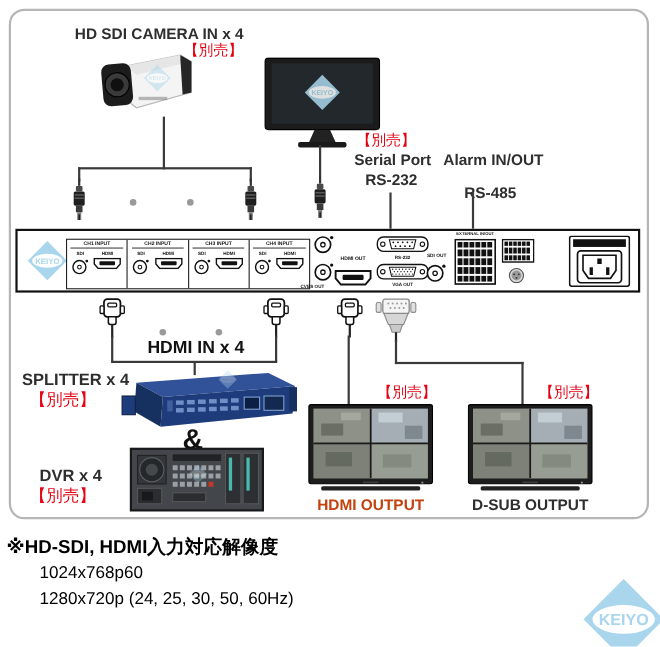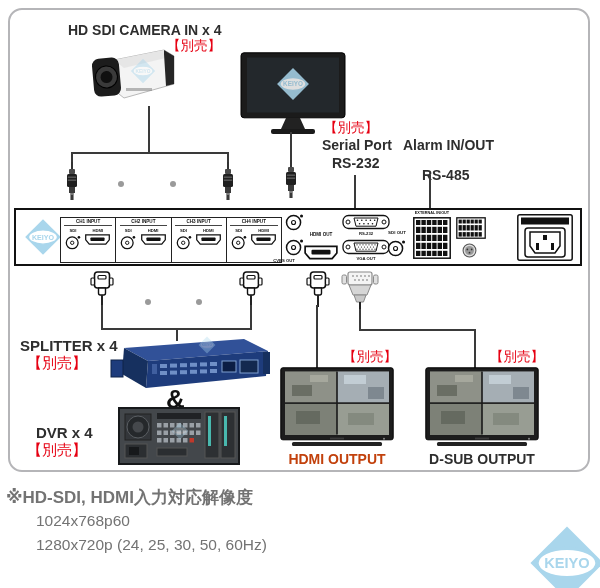--- a/index.html
+++ b/index.html
@@ -13,21 +13,21 @@
   .frame{position:absolute;left:8px;top:8px;width:578px;height:460px;border:2px solid #b5b5b8;border-radius:14px;}
   .device{position:absolute;left:14px;top:208px;width:564px;height:54px;background:#fff;border:2px solid #111;}
   .dlbl{position:absolute;font-weight:700;color:#111;text-align:center;white-space:nowrap;}
   .chbox{position:absolute;left:44px;top:7px;width:222px;height:46px;border:1.5px solid #222;display:flex;box-sizing:border-box;}
   .ch{flex:1;border-right:1.2px solid #222;display:flex;flex-direction:column;align-items:center;padding-top:1px;min-width:0;}
   .ch:last-child{border-right:none;}
   .ch-t{font-size:4.6px;font-weight:700;color:#111;border-bottom:.8px solid #444;width:88%;text-align:center;padding-bottom:1px;}
   .ch-ports{display:flex;justify-content:space-between;width:100%;padding:2px 4px 0 4px;box-sizing:border-box;align-items:flex-start;}
   .ch-col{display:flex;flex-direction:column;align-items:center;gap:1px;}
   .ch-pl{font-size:4.2px;font-weight:700;color:#111;}
-  .foot{position:absolute;color:#737373;white-space:nowrap;font-size:15.5px;}
+  .foot{position:absolute;color:#000000;white-space:nowrap;font-size:15.5px;}
 </style>
 </head>
 <body>
 
 <svg width="0" height="0" style="position:absolute" aria-hidden="true">
   <defs>
     <symbol id="s-logo" viewBox="0 0 64 64">
       <polygon points="32,2 62,32 32,62 2,32" fill="#a9d6ec"></polygon>
       <ellipse cx="32" cy="32" rx="24.5" ry="12" fill="#fff" stroke="#a9d6ec" stroke-width="2.5"></ellipse>
       <text x="32" y="36.5" text-anchor="middle" font-size="12" font-weight="bold" fill="#a9d6ec">KEIYO</text>
@@ -369,20 +369,21 @@
     </svg>
   <svg class="abs" style="left:239px;top:271px;" width="24" height="36">
       <use href="#s-hdmiplug"></use>
     </svg>
   <div class="line" style="left:101px;top:305px;width:2px;height:24px;"></div>
   <div class="line" style="left:250px;top:305px;width:2px;height:24px;"></div>
   <div class="dot" style="left:145px;top:299px;"></div>
   <div class="dot" style="left:196px;top:299px;"></div>
   <div class="line" style="left:101px;top:328px;width:151px;height:2px;"></div>
   <div class="line" style="left:176px;top:330px;width:2px;height:11px;"></div>
+  <span class="abs" style="left:128px;top:308px;width:100px;text-align:center;font-size:16px;font-weight:700;color:#111;white-space:nowrap;">HDMI IN x 4</span>
 
   <span class="lbl" style="left:20px;top:337px;font-size:15px;">SPLITTER x 4</span>
   <span class="abs red" style="left:27px;top:354px;font-size:15px;">【別売】</span>
 
   <svg class="abs" style="left:98px;top:336px;" width="172" height="56" viewBox="0 0 172 56">
     <polygon points="26,12 146,3 170,15 50,25" fill="#315198"></polygon>
     <polygon points="50,25 170,15 168,40 48,52" fill="#1e3c7c"></polygon>
     <polygon points="26,12 50,25 48,52 24,38" fill="#16305f"></polygon>
     <rect x="13" y="24" width="12" height="17" fill="#1e3c7c" stroke="#0e2348" stroke-width="1"></rect>
     <rect x="165" y="16" width="7" height="22" fill="#16305f"></rect>

